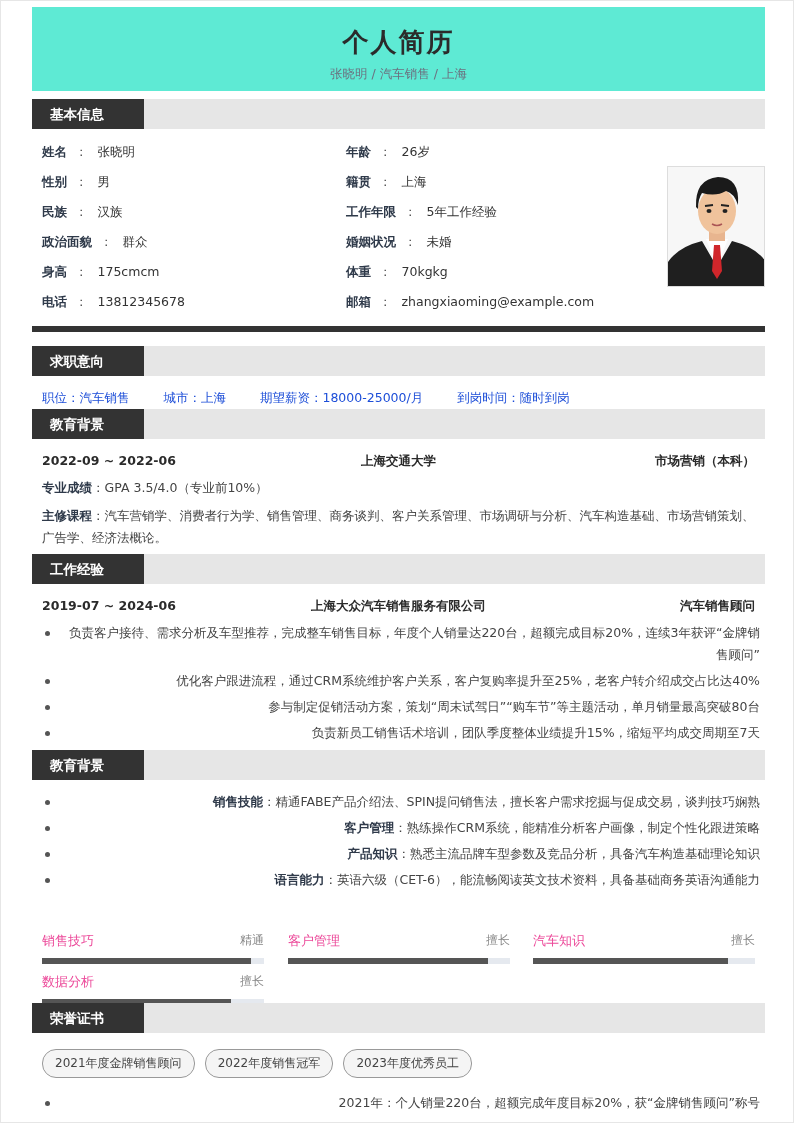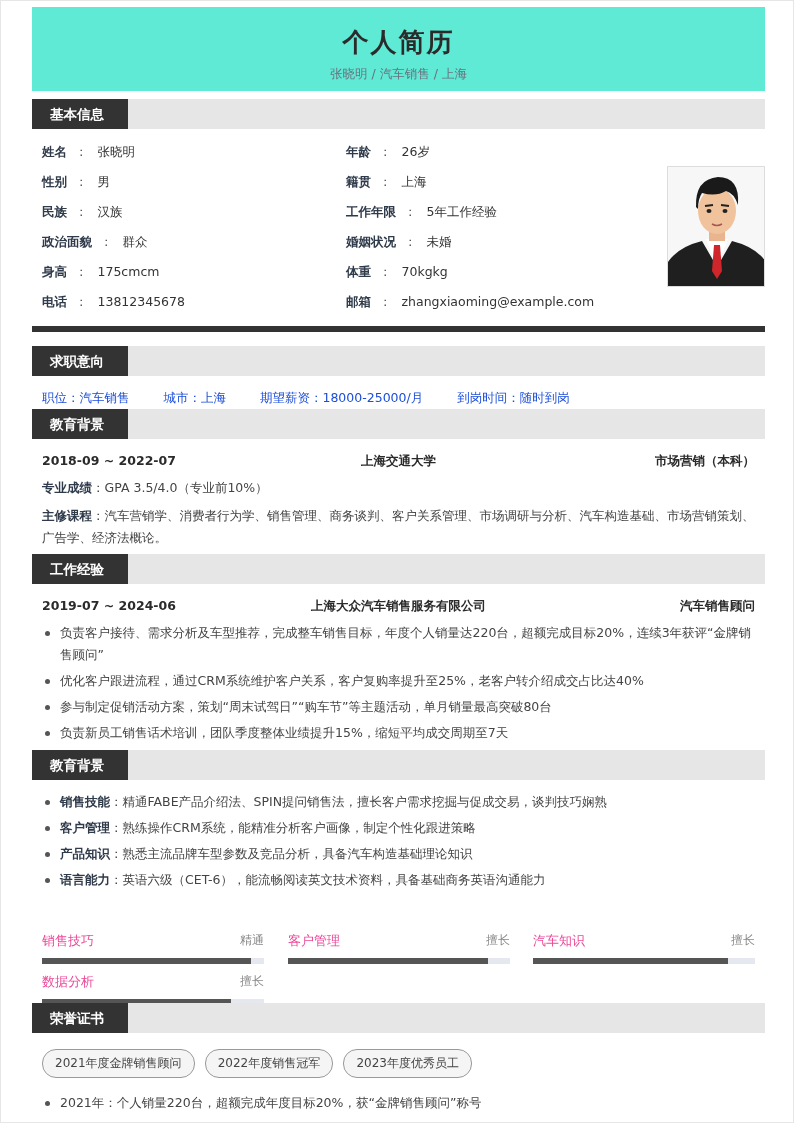--- a/index.html
+++ b/index.html
@@ -2,36 +2,36 @@
 <html><head>
 <meta charset="utf-8">
 <style>
   * { box-sizing: border-box; margin: 0; padding: 0; }
   html, body { width: 794px; height: 1123px; overflow: hidden; background: #ffffff; }
   body { font-family: "DejaVu Sans", "Liberation Sans", sans-serif; color: #333; font-size: 13px; position: relative; border: 1px solid #e6e6e6; }
   .header { position: absolute; left: 31px; top: 6px; width: 733px; height: 84px; background: #5eead4; text-align: center; }
   .header h1 { font-size: 26px; font-weight: bold; color: #2b2b2b; padding-top: 18px; letter-spacing: 2px; }
   .header .sub { font-size: 12.5px; color: #6b7280; margin-top: 6px; }
   .section-head { position: absolute; left: 31px; width: 733px; height: 30px; background: #e6e6e6; }
-  .section-head .tag { display: inline-block; width: 96px; height: 30px; line-height: 30px; background: #333333; color: #fff; font-weight: bold; font-size: 13.5px; padding-left: 18px; }
+  .section-head .tag { display: inline-block; width: 112px; height: 30px; line-height: 30px; background: #333333; color: #fff; font-weight: bold; font-size: 13.5px; padding-left: 18px; }
   .info-row { position: absolute; font-size: 12.5px; color: #333; white-space: nowrap; }
   .info-row .k { font-weight: bold; color: #2f3a4a; }
   .info-row .c { color: #555; margin: 0 10px 0 8px; }
   .photo { position: absolute; left: 666px; top: 165px; width: 98px; height: 121px; border: 1px solid #ddd; background: #f7f7f7; overflow: hidden; }
   .divider { position: absolute; left: 31px; top: 325px; width: 733px; height: 6px; background: #333; }
   .intent { position: absolute; left: 41px; top: 389px; font-size: 12.5px; color: #1d4ed8; white-space: nowrap; }
   .intent span { margin-right: 30px; }
   .row3 { position: absolute; left: 41px; width: 713px; font-size: 12.5px; font-weight: bold; color: #2b2b2b; }
   .row3 .l { position: absolute; left: 0; }
   .row3 .m { position: absolute; left: 0; width: 100%; text-align: center; }
   .row3 .r { position: absolute; right: 0; }
   .para { position: absolute; left: 41px; width: 718px; font-size: 12.5px; color: #444; line-height: 22px; }
   .para b { color: #2f3a4a; }
   ul.bullets { position: absolute; left: 41px; width: 718px; list-style: none; font-size: 12.5px; color: #444; line-height: 22px; }
-  ul.bullets li { position: relative; padding-left: 18px; margin-bottom: 4px; }
+  ul.bullets li { position: relative; padding-left: 18px; margin-bottom: 4px; text-align: right; }
   ul.bullets li::before { content: ""; position: absolute; left: 3px; top: 9px; width: 5px; height: 5px; border-radius: 50%; background: #555; }
   ul.bullets li b { color: #2f3a4a; }
   .skill { position: absolute; width: 222px; }
   .skill .name { font-weight: normal; font-size: 13px; color: #ec4899; }
   .skill .lvl { position: absolute; right: 0; top: 0; font-size: 12px; color: #888; }
   .skill .bar { margin-top: 8px; height: 6px; background: #e5e9ef; }
   .skill .fill { height: 6px; background: #555; }
   .chips { position: absolute; left: 41px; top: 1048px; }
   .chip { display: inline-block; border: 1px solid #999; border-radius: 14px; background: #f5f5f5; color: #444; font-size: 12px; padding: 5px 12px; margin-right: 6px; }
 </style>
@@ -88,21 +88,21 @@
   <span>职位：汽车销售</span>
   <span>城市：上海</span>
   <span>期望薪资：18000-25000/月</span>
   <span>到岗时间：随时到岗</span>
 </div>
 
 <div class="section-head" style="top:408px">
   <span class="tag">教育背景</span>
 </div>
 <div class="row3" style="top:452px">
-  <span class="l">2018-09 ~ 2022-07</span>
+  <span class="l">2022-09 ~ 2022-06</span>
   <span class="m">上海交通大学</span>
   <span class="r">市场营销（本科）</span>
 </div>
 <div class="para" style="top:476px"><b>专业成绩</b><span>：GPA 3.5/4.0（专业前10%）</span></div>
 <div class="para" style="top:504px"><b>主修课程</b><span>：汽车营销学、消费者行为学、销售管理、商务谈判、客户关系管理、市场调研与分析、汽车构造基础、市场营销策划、广告学、经济法概论。</span></div>
 
 <div class="section-head" style="top:553px">
   <span class="tag">工作经验</span>
 </div>
 <div class="row3" style="top:597px">

